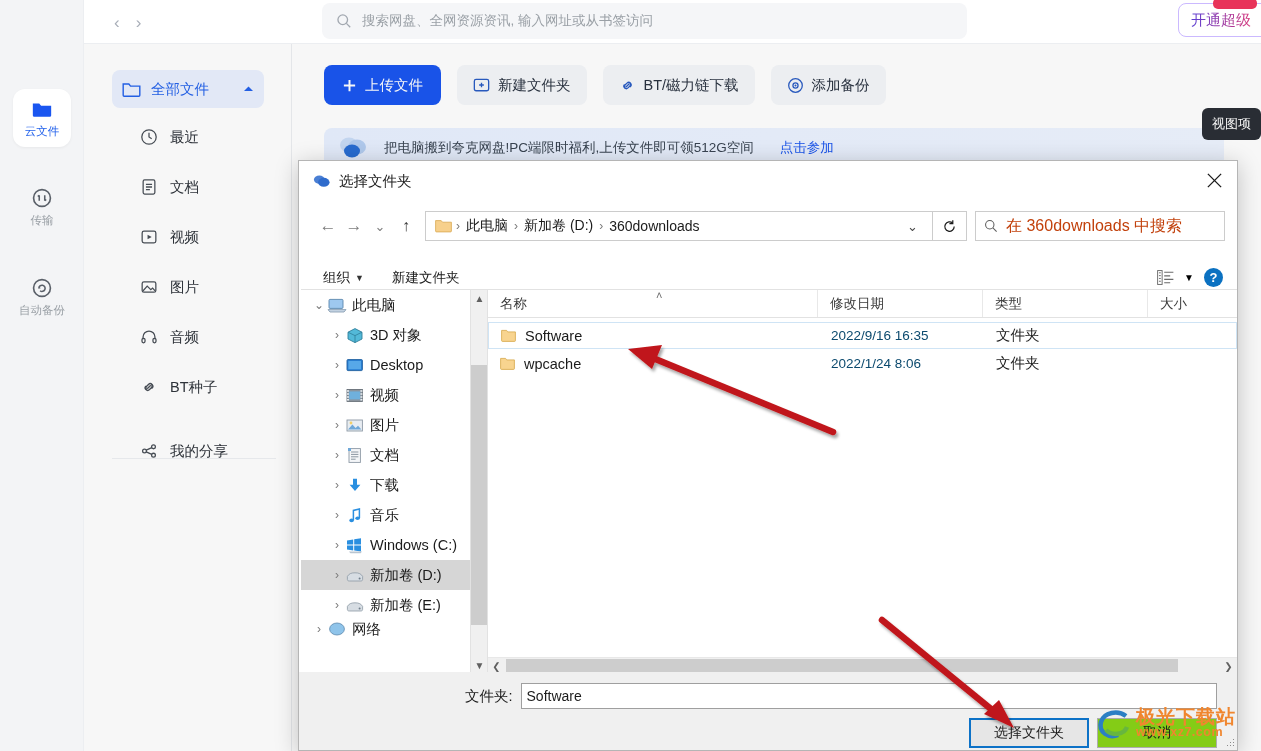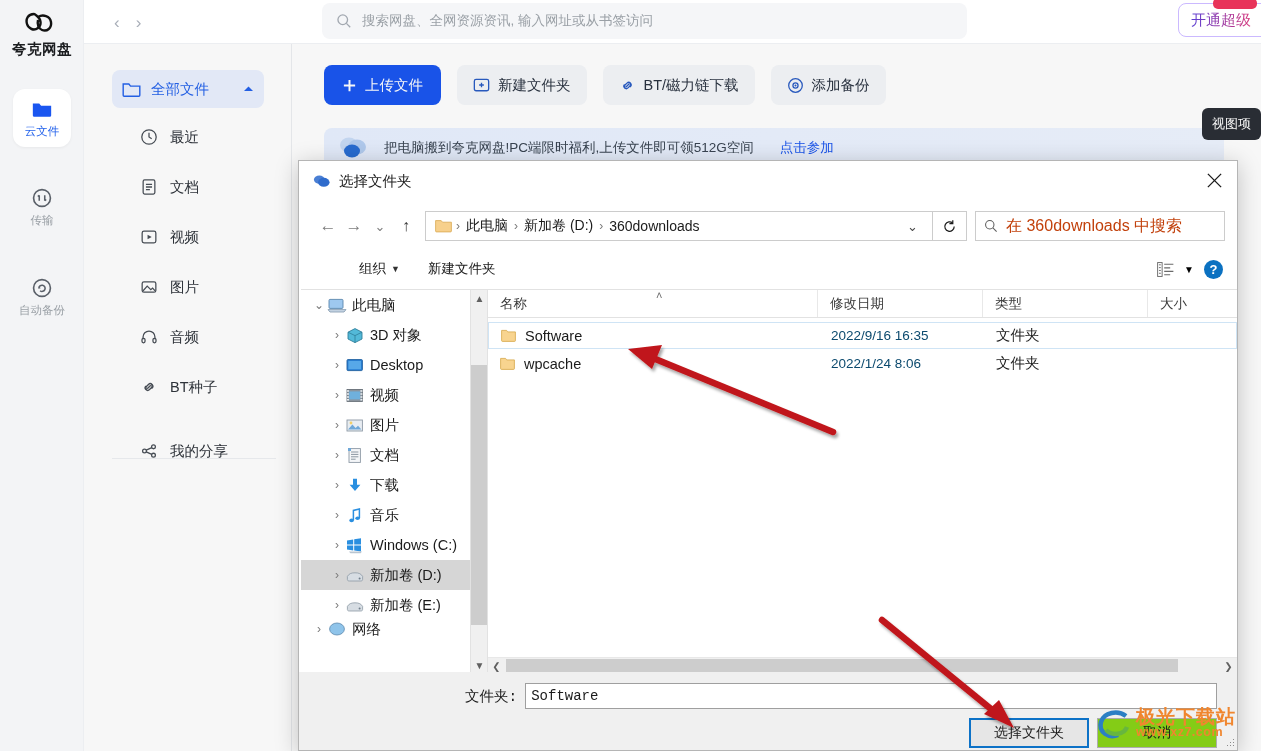--- a/index.html
+++ b/index.html
@@ -114,21 +114,21 @@
   .crumb { font-size: 14px; color: #1b1b1b; padding: 0 5px; cursor: pointer; white-space: nowrap; }
   .csep { color: #7a7a7a; font-size: 12px; padding: 0 1px; }
   .crumb-folder { width: 17px; height: 14px; margin: 0 3px; }
   .cchev { margin-left: auto; font-size: 13px; color: #4a4a4a; padding: 0 8px; cursor: pointer; }
   .refresh { width: 34px; height: 30px; border: 1px solid #cccccc; border-left: none;
              display: flex; align-items: center; justify-content: center; cursor: pointer; }
   .dsearch { width: 250px; height: 30px; border: 1px solid #cccccc; margin-left: 8px; margin-right: 12px;
              display: flex; align-items: center; padding: 0 8px; background:#fff; cursor: text; }
   .dsearch .ph { font-size: 16px; color: #c2410c; margin-left: 8px; white-space: nowrap; }
 
-  .cmdbar { position: absolute; left: 0; top: 90px; width: 100%; height: 36px; display: flex; align-items: center; padding-left: 36px; }
+  .cmdbar { position: absolute; left: 0; top: 90px; width: 100%; height: 36px; display: flex; align-items: flex-end; }
   .cmd { font-size: 13.5px; color: #1b1b1b; margin-left: 24px; cursor: pointer; display:flex; align-items:center; }
   .cmd .cv { font-size: 9px; margin-left: 5px; color:#333; }
   .viewsel { margin-left: auto; display: flex; align-items: center; gap: 10px; margin-right: 14px; }
   .helpb { width: 19px; height: 19px; border-radius: 50%; background: #0b71c1; color: #fff;
            font-size: 13px; font-weight: bold; display: flex; align-items: center; justify-content: center; cursor: pointer; }
 
   .body { position: absolute; left: 2px; top: 128px; width: 936px; height: 385px; display: flex;
           border-top: 1px solid #e2e2e2; }
   .treepane { width: 186px; height: 100%; background: #fff; position: relative; overflow: hidden; }
   .tnode { height: 30px; display: flex; align-items: center; cursor: pointer; padding-left: 10px; }
@@ -156,21 +156,21 @@
   .fico { width: 15px; height: 14px; margin-right: 9px; }
   .cell.date { color: #0c4a6e; font-size: 13.5px; }
 
   .hscroll { position: absolute; left: 0; bottom: 0; width: 100%; height: 17px; background: #f0f0f0;
              display: flex; align-items: center; border-top: 1px solid #e8e8e8; }
   .hs-arrow { width: 17px; height: 17px; display:flex; align-items:center; justify-content:center;
               font-size: 10px; color: #606060; cursor: pointer; }
   .hs-thumb { flex: 1; height: 15px; background: #cdcdcd; margin: 0 1px; max-width: 672px; cursor:pointer; }
 
   .footer { position: absolute; left: 0; bottom: 0; width: 100%; height: 78px; background: #f0f0f0; }
-  .frow { position: absolute; left: 0; top: 10px; width: 100%; height: 28px; display: flex; align-items: center; font-family: Liberation Mono, monospace; }
+  .frow { position: absolute; left: 0; top: 10px; width: 100%; height: 28px; display: flex; align-items: center; }
   .flabel { font-size: 14.5px; color: #1b1b1b; margin-left: 166px; }
   .finput { flex: 1; height: 26px; border: 1px solid #9f9f9f; background: #fff; margin-left: 8px; margin-right: 20px;
             display: flex; align-items: center; padding: 0 5px; font-size: 14px; color: #1b1b1b; cursor: text; }
   .fbtns { position: absolute; right: 20px; top: 46px; display: flex; gap: 8px; align-items: center; }
   .wbtn { min-width: 120px; height: 30px; border: 1px solid #adadad; background: #84cc16;
           font-size: 14px; color: #1b1b1b; display: flex; align-items: center; justify-content: center; cursor: pointer; }
   .wbtn.def { border: 2px solid #0d72c7; background: #e6e6e6; }
   .grip { position: absolute; right: 3px; bottom: 3px; width: 12px; height: 12px; }
 
   
@@ -178,27 +178,20 @@
   .wm { position: absolute; left: 1102px; top: 706px; width: 152px; height: 44px; pointer-events: none; }
   .wm-t { font-size: 19px; font-weight: bold; color: #f0862e; letter-spacing: 1px; }
   .wm-u { font-size: 12.5px; font-weight: bold; color: #f0862e; letter-spacing: 0.5px; margin-top: -1px; }
 </style>
 </head>
 <body>
 
 <div id="app">
 
   <div class="rail">
-    <div class="brand">
-      <svg class="brand-logo" viewBox="0 0 34 26">
-        <path d="M9 3 C3 3 0.5 8 2 13 C3.5 18 9 20 13 17 C17 14 16 8 12 5 C11 4.2 10 3 9 3 Z" fill="none" stroke="#111" stroke-width="2.4"></path>
-        <path d="M13 6 C18 3 25 5 26 11 C27 17 22 21 17 19 C13.5 17.6 12 13 13 9" fill="none" stroke="#111" stroke-width="2.4"></path>
-      </svg>
-      <div class="brand-name">夸克网盘</div>
-    </div>
 
     <div class="rail-item active" id="rail-cloud">
       <svg class="ri-ic" viewBox="0 0 24 24">
         <path d="M2 6 h7 l2 2.5 h11 V19 a1.5 1.5 0 0 1 -1.5 1.5 H3.5 A1.5 1.5 0 0 1 2 19 Z" fill="#1a56f0"></path>
         <rect x="12" y="4.2" width="5" height="3.2" rx="1" fill="#fff"></rect>
       </svg>
       <div class="rail-label">云文件</div>
     </div>
 
     <div class="rail-item" id="rail-trans">

